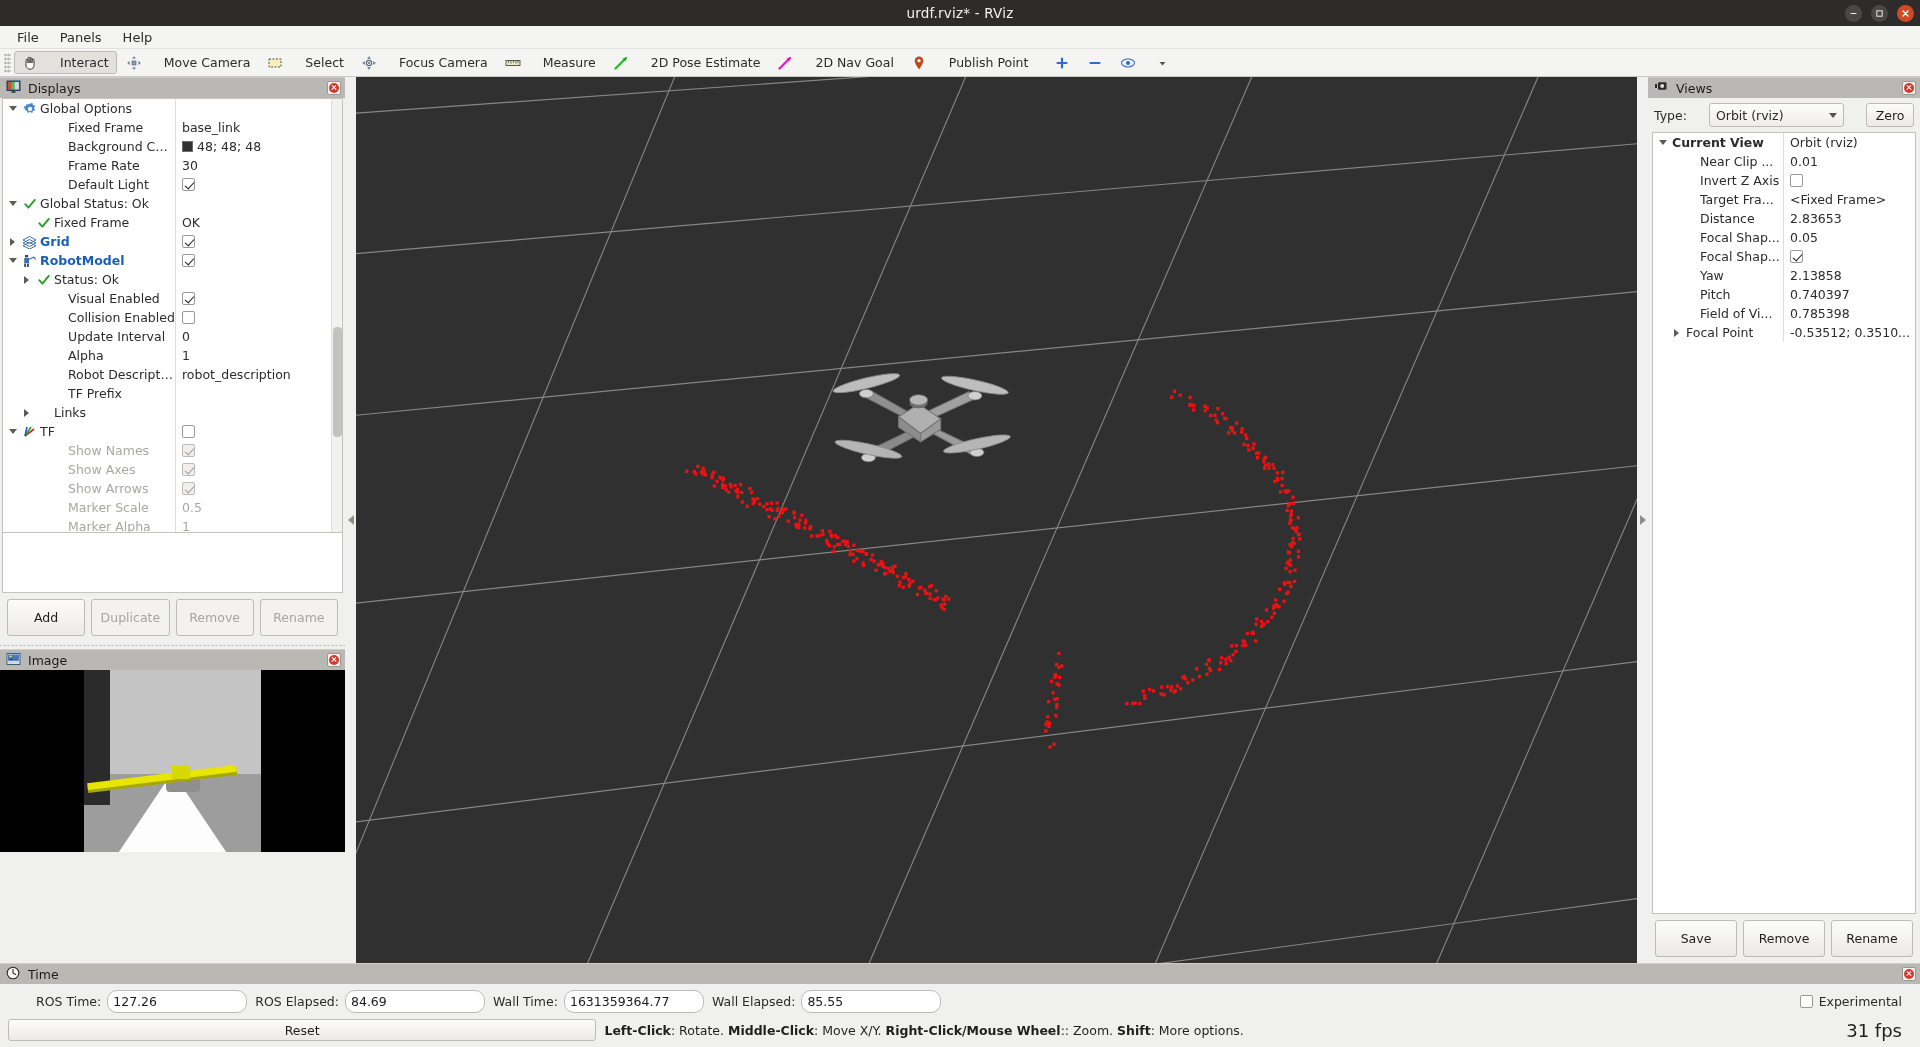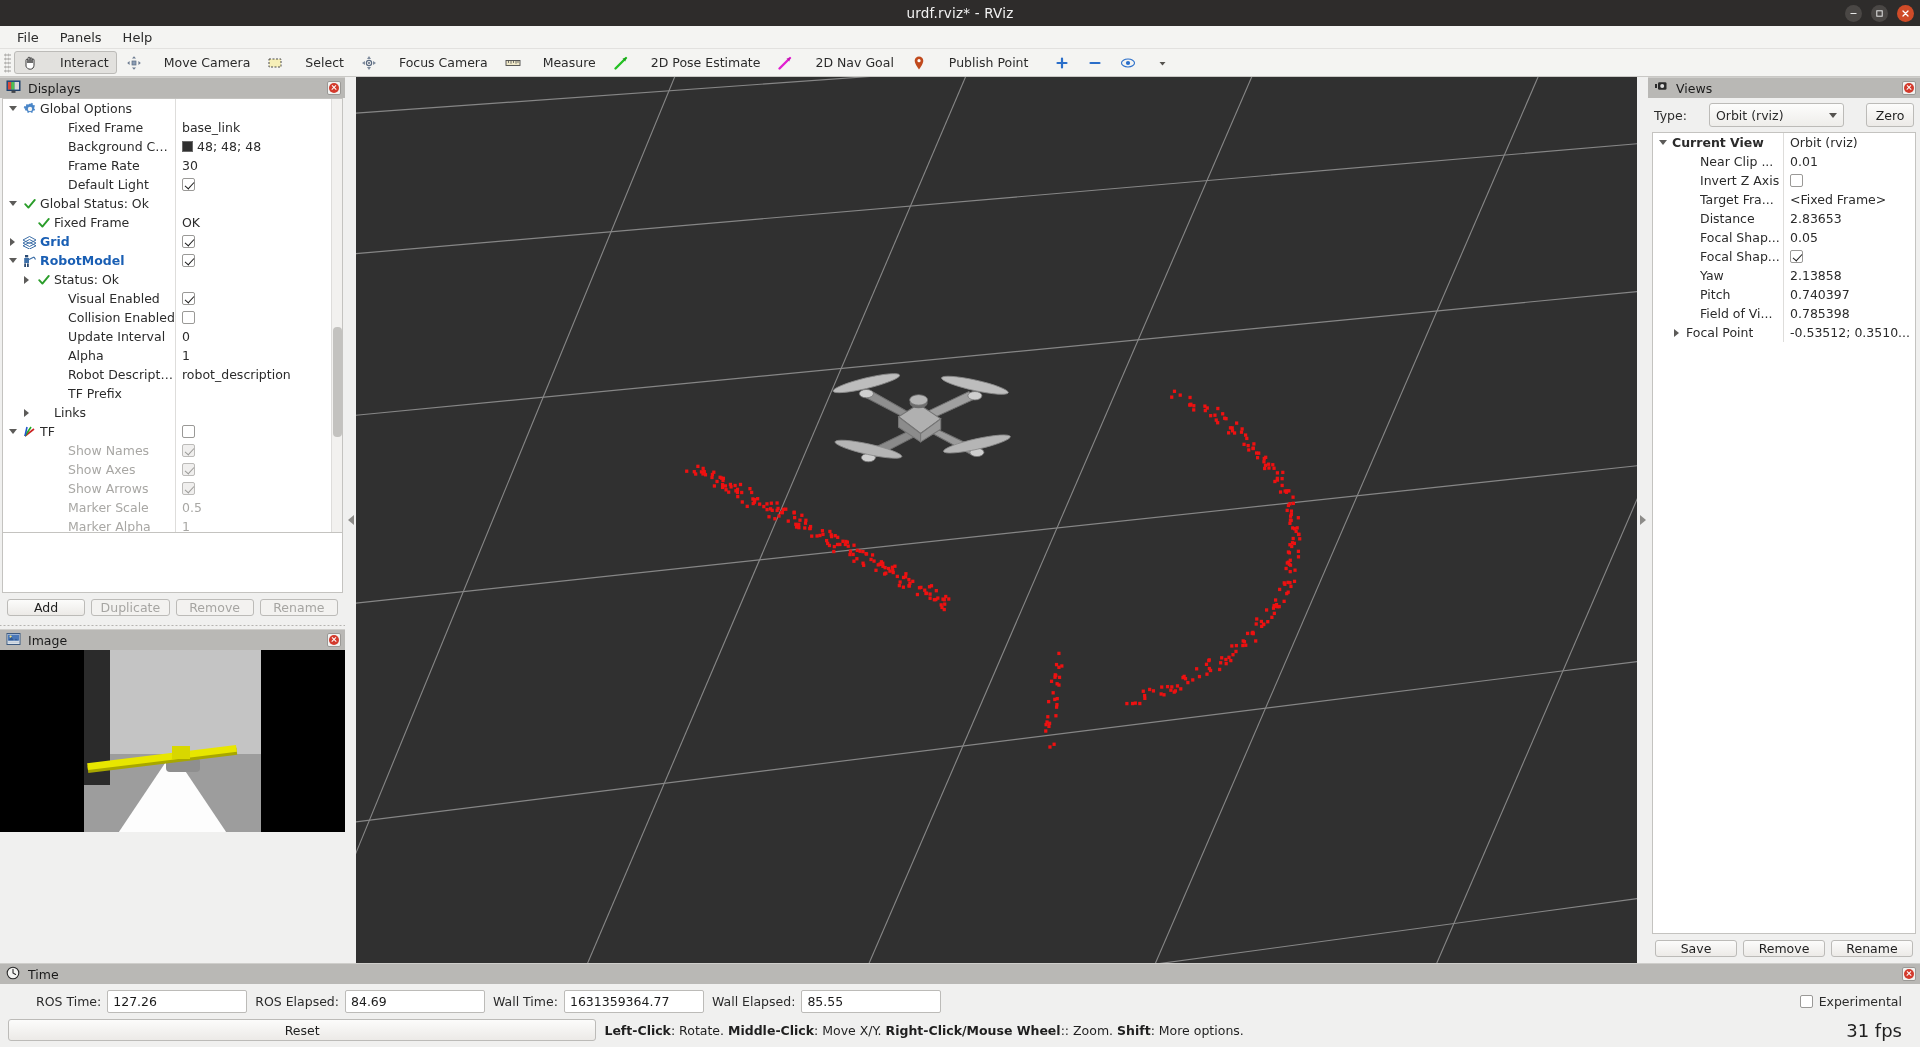--- a/index.html
+++ b/index.html
@@ -105,21 +105,21 @@
   .chk.dim.on::after { border-color: #9b9a98; }
   .swatch { width: 11px; height: 11px; background: #303030; border: 1px solid #6a6a6a; display: inline-block; margin-right: 4px; vertical-align: -1px; }
 
   
   .ti { width: 15px; height: 14px; flex: 0 0 15px; display: flex; align-items: center; justify-content: center; }
 
   .treefiller { background: #ffffff; border: 1px solid #c4c3c0; border-top: none; }
 
   .btnrow { display: flex; gap: 6px; padding: 6px 7px; }
   .pbtn {
-    flex: 1 1 0; height: 17px; background: linear-gradient(#fcfcfb,#eceae7);
+    flex: 1 1 0; height: 37px; background: linear-gradient(#fcfcfb,#eceae7);
     border: 1px solid #bcbbb8; border-radius: 3px; font-size: 12.5px; color: #1f1f1f;
     display: flex; align-items: center; justify-content: center; cursor: pointer;
     font-family: inherit;
   }
   .pbtn.disabled { color: #a6a5a2; background: #f3f2f0; }
 
   .handle { height: 7px; display: flex; align-items: center; justify-content: center;
             background-image: radial-gradient(#b5b4b1 1px, transparent 1.2px);
             background-size: 4px 3px; background-repeat: repeat-x; background-position: center; }
 
@@ -159,21 +159,21 @@
   .combo .cval { flex: 1 1 auto; }
   .combo .cdown { width: 0; height: 0; border-left: 4.5px solid transparent; border-right: 4.5px solid transparent; border-top: 5px solid #55534f; }
   .zerobtn { width: 66px; height: 24px; }
 
   
   .timepanel { flex: 0 0 auto; }
   .timerow { display: flex; align-items: center; padding: 6px 8px 4px 12px; gap: 8px; margin-left: 24px; }
   .timefield { display: flex; align-items: center; gap: 6px; }
   .timefield label { font-size: 12.5px; white-space: nowrap; }
   .tinput {
-    height: 23px; background: #fff; border: 1px solid #bcbbb8; border-radius: 2px;
+    height: 23px; background: #fff; border: 1px solid #bcbbb8; border-radius: 10px;
     padding: 0 5px; font-size: 12.5px; display: flex; align-items: center; color: #1b1b1b;
   }
   .w-a { width: 140px; } .w-b { width: 140px; } .w-c { width: 140px; } .w-d { width: 140px; }
   .statusrow { display: flex; align-items: center; padding: 2px 8px 6px 8px; gap: 8px; }
   .resetbtn { width: 48px; height: 22px; font-size: 12.5px; }
   .hint { font-size: 12.5px; color: #1f1f1f; }
   .hint b { font-weight: bold; }
   .spacer { flex: 1 1 auto; }
   .fps { font-size: 18px; color: #1f1f1f; padding-right: 10px; }
   .expwrap { display: flex; align-items: center; gap: 6px; font-size: 12.5px; padding-right: 10px; }

